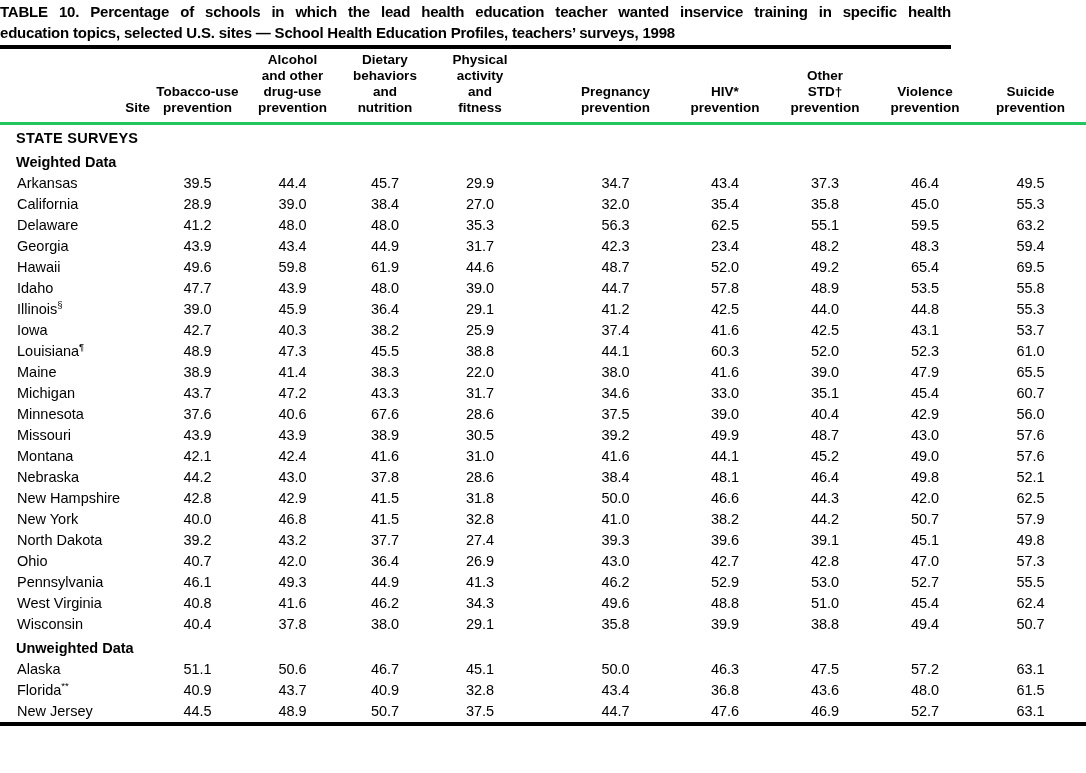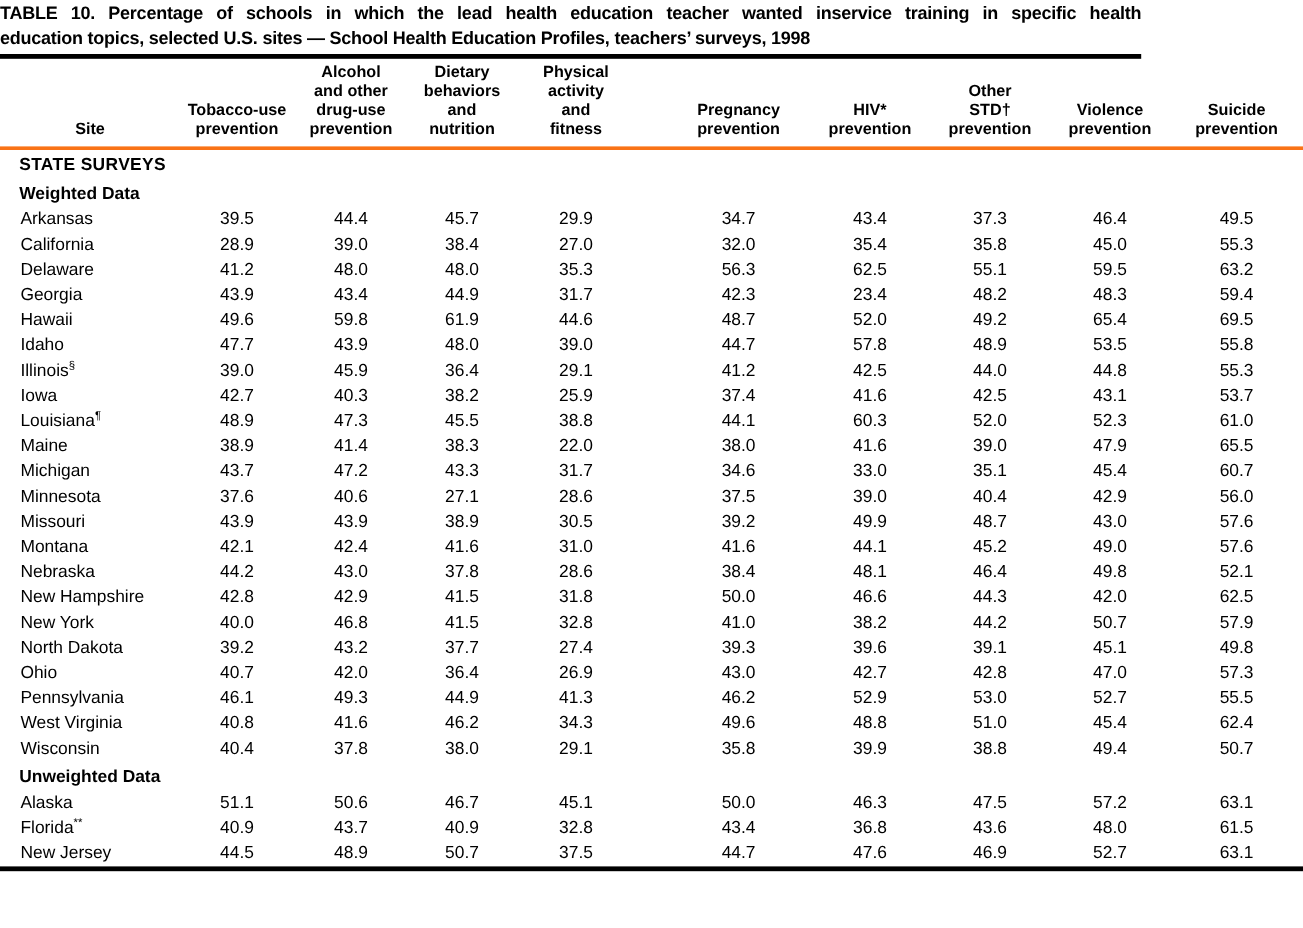--- a/index.html
+++ b/index.html
@@ -40,23 +40,23 @@
     margin-top: 0;
   }
   thead th {
     vertical-align: bottom;
     font-weight: bold;
     font-size: 13.5px;
     line-height: 16px;
     text-align: center;
     white-space: pre-line;
     padding: 3px 0 6px 0;
-    border-bottom: 3px solid #f97316;
-  }
-  thead th.site-col { text-align: center; }
+    border-bottom: 3px solid #22c55e;
+  }
+  thead th.site-col { text-align: right; }
 
   tbody td {
     font-size: 14.5px;
     line-height: 21px;
     padding: 0;
     vertical-align: bottom;
   }
   td.site { text-align: left; padding-left: 17px; white-space: nowrap; }
   td.num  { text-align: center; }
   td.section-label, td.subsection-label {
@@ -262,21 +262,21 @@
           <td class="num">34.6</td>
           <td class="num">33.0</td>
           <td class="num">35.1</td>
           <td class="num">45.4</td>
           <td class="num">60.7</td>
         </tr>
         <tr>
           <td class="site">Minnesota</td>
           <td class="num">37.6</td>
           <td class="num">40.6</td>
-          <td class="num">27.1</td>
+          <td class="num">67.6</td>
           <td class="num">28.6</td>
           <td class="num">37.5</td>
           <td class="num">39.0</td>
           <td class="num">40.4</td>
           <td class="num">42.9</td>
           <td class="num">56.0</td>
         </tr>
         <tr>
           <td class="site">Missouri</td>
           <td class="num">43.9</td>

